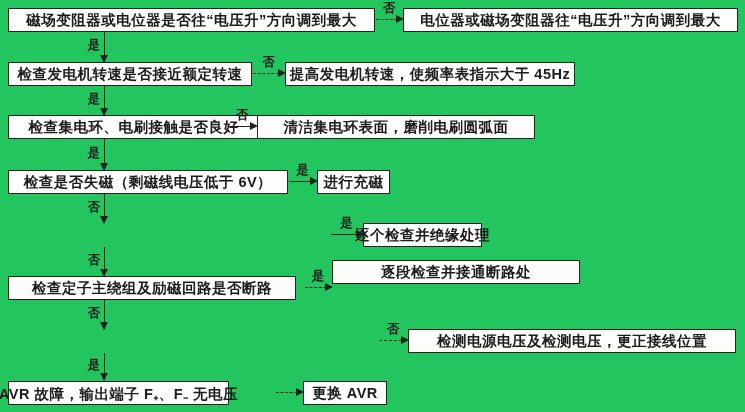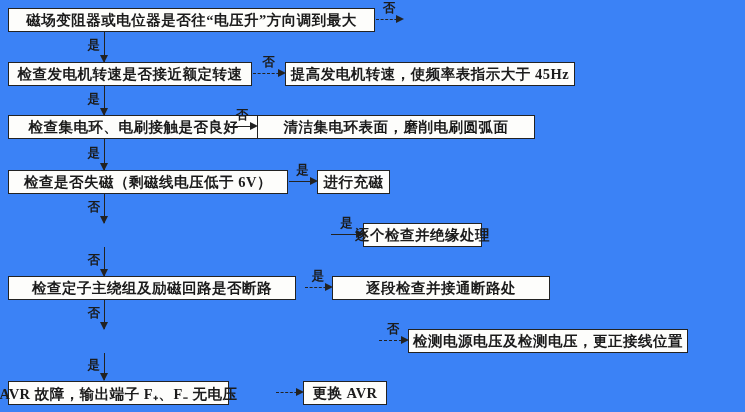--- a/index.html
+++ b/index.html
@@ -1,18 +1,18 @@
 <!DOCTYPE html>
 <html><head>
 <meta charset="utf-8">
 <style>
   html,body{margin:0;padding:0;background:#e8e8e4;}
   .stage{
-    position:relative;width:745px;height:412px;background:#3b82f6;
-    font-family:Liberation Serif, serif;color:#1b1b1b;overflow:hidden;
+    position:relative;width:745px;height:412px;background:#22c55e;
+    font-family:Liberation Sans, sans-serif;color:#1b1b1b;overflow:hidden;
   }
   .box{
     position:absolute;height:24px;box-sizing:border-box;
     border:1.6px solid #222;background:#fdfdfb;
     display:flex;align-items:center;justify-content:center;
     font-size:14.5px;font-weight:bold;letter-spacing:0.5px;white-space:nowrap;
     padding:0 3px;
   }
   .hconn{position:absolute;height:0;}
   .hconn.dashed{border-top:1.4px dashed #222;}
@@ -33,20 +33,21 @@
   .vlabel{width:22px;text-align:right;}
 </style>
 </head>
 <body>
 
 <div class="stage">
 
   <div class="box" style="left:8px;top:8px;width:367px">磁场变阻器或电位器是否往“电压升”方向调到最大</div>
   <div class="hconn dashed" style="left:376px;top:19px;width:26px"></div>
   <div class="hlabel" style="left:376px;top:1px;width:26px">否</div>
+  <div class="box" style="left:403px;top:8px;width:335px">电位器或磁场变阻器往“电压升”方向调到最大</div>
   <div class="vconn" style="left:104px;top:32px;height:30px"></div>
   <div class="vlabel" style="left:78px;top:38px">是</div>
 
   <div class="box" style="left:8px;top:62px;width:244px">检查发电机转速是否接近额定转速</div>
   <div class="hconn dashed" style="left:253px;top:73px;width:31px"></div>
   <div class="hlabel" style="left:253px;top:55px;width:31px">否</div>
   <div class="box" style="left:285px;top:62px;width:290px">提高发电机转速，使频率表指示大于 45Hz</div>
   <div class="vconn" style="left:104px;top:86px;height:29px"></div>
   <div class="vlabel" style="left:78px;top:92px">是</div>
 
@@ -66,27 +67,27 @@
 
   <div class="hconn solid" style="left:331px;top:234px;width:31px"></div>
   <div class="hlabel" style="left:331px;top:216px;width:31px">是</div>
   <div class="box" style="left:363px;top:223px;width:119px">逐个检查并绝缘处理</div>
   <div class="vconn" style="left:104px;top:247px;height:29px"></div>
   <div class="vlabel" style="left:78px;top:253px">否</div>
 
   <div class="box" style="left:8px;top:276px;width:288px">检查定子主绕组及励磁回路是否断路</div>
   <div class="hconn dashed" style="left:305px;top:287px;width:26px"></div>
   <div class="hlabel" style="left:305px;top:269px;width:26px">是</div>
-  <div class="box" style="left:332px;top:276px;width:218px">逐段检查并接通断路处</div>
+  <div class="box" style="left:332px;top:260px;width:248px">逐段检查并接通断路处</div>
   <div class="vconn" style="left:104px;top:300px;height:29px"></div>
   <div class="vlabel" style="left:78px;top:306px">否</div>
 
   <div class="hconn dashed" style="left:379px;top:340px;width:28px"></div>
   <div class="hlabel" style="left:379px;top:322px;width:28px">否</div>
-  <div class="box" style="left:408px;top:329px;width:280px">检测电源电压及检测电压，更正接线位置</div>
+  <div class="box" style="left:408px;top:329px;width:328px">检测电源电压及检测电压，更正接线位置</div>
   <div class="vconn" style="left:104px;top:353px;height:27px"></div>
   <div class="vlabel" style="left:78px;top:358px">是</div>
 
   <div class="box" style="left:8px;top:381px;width:221px">AVR 故障，输出端子 F₊、F₋ 无电压</div>
   <div class="hconn dashed" style="left:276px;top:392px;width:26px"></div>
   <div class="box" style="left:303px;top:381px;width:84px">更换 AVR</div>
 
 </div>
 
 </body></html>

